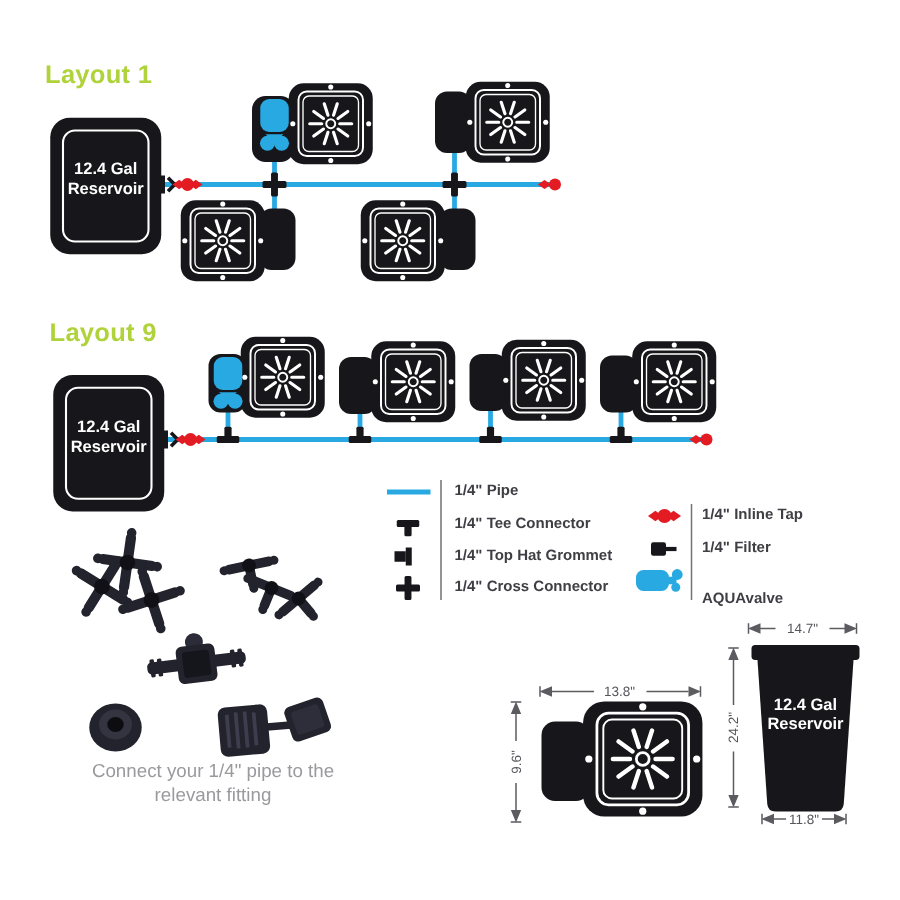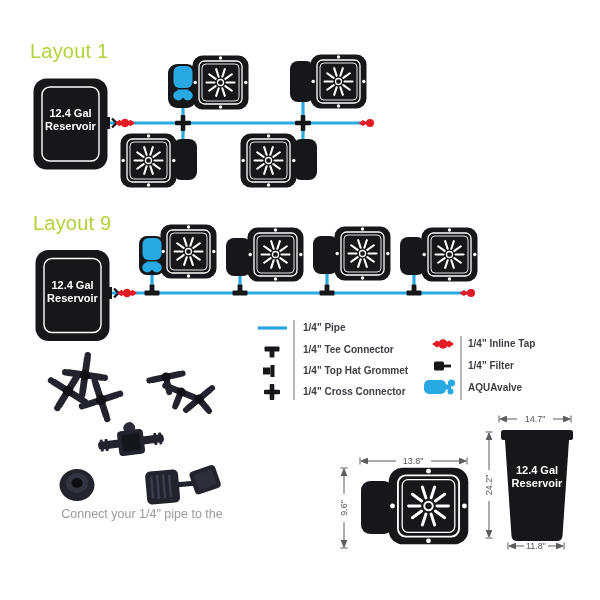--- a/index.html
+++ b/index.html
@@ -1,20 +1,20 @@
 <!DOCTYPE html>
 <html><head>
 <meta charset="utf-8">
 <style>
   html,body{margin:0;padding:0;background:#fff;}
   .canvas{position:relative;width:600px;height:600px;background:#fff;overflow:hidden;
           font-family:"Liberation Sans",sans-serif;}
   svg{position:absolute;left:0;top:0;}
   .t{position:absolute;}
-  .layout-title{font-size:20px;font-weight:normal;color:#b0d23a;letter-spacing:.2px;}
+  .layout-title{font-size:17px;font-weight:bold;color:#b0d23a;letter-spacing:.2px;}
   .res-label{width:75px;text-align:center;color:#fff;font-weight:bold;font-size:11px;line-height:13px;}
   .legend-label{font-size:10px;font-weight:bold;color:#3e3e44;white-space:nowrap;}
   .caption{width:208px;text-align:center;font-size:12.5px;color:#9a9a9e;line-height:16px;}
   .dim{width:40px;text-align:center;font-size:9px;color:#55555a;white-space:nowrap;}
   .rot{transform:rotate(-90deg);transform-origin:center center;}
   .res-side-label{width:74px;text-align:center;color:#fff;font-weight:bold;font-size:11px;line-height:13px;}
 </style>
 </head>
 <body>
 
@@ -266,24 +266,25 @@
 <div class="t res-label" style="left:35px;top:279px;">12.4 Gal</div>
 <div class="t res-label" style="left:35px;top:292px;">Reservoir</div>
 
 <div class="t legend-label" style="left:303px;top:322px;">1/4" Pipe</div>
 <div class="t legend-label" style="left:303px;top:344px;">1/4" Tee Connector</div>
 <div class="t legend-label" style="left:303px;top:365px;">1/4" Top Hat Grommet</div>
 <div class="t legend-label" style="left:303px;top:386px;">1/4" Cross Connector</div>
 
 <div class="t legend-label" style="left:468px;top:338px;">1/4" Inline Tap</div>
 <div class="t legend-label" style="left:468px;top:360px;">1/4" Filter</div>
-<div class="t legend-label" style="left:468px;top:382px;">AQUAvalve</div>
+<div class="t legend-label" style="left:468px;top:394px;">AQUAvalve</div>
 
 <div class="t caption" style="left:38px;top:506px;">
   <div>Connect your 1/4" pipe to the</div>
+  <div>relevant fitting</div>
 </div>
 
 <div class="t dim" style="left:393px;top:456px;">13.8"</div>
 <div class="t dim rot" style="left:324px;top:503px;">9.6"</div>
 <div class="t dim" style="left:515px;top:414px;">14.7"</div>
 <div class="t dim rot" style="left:469px;top:480px;">24.2"</div>
 <div class="t dim" style="left:516px;top:541px;">11.8"</div>
 
 <div class="t res-side-label" style="left:500px;top:464px;">12.4 Gal</div>
 <div class="t res-side-label" style="left:500px;top:477px;">Reservoir</div>

